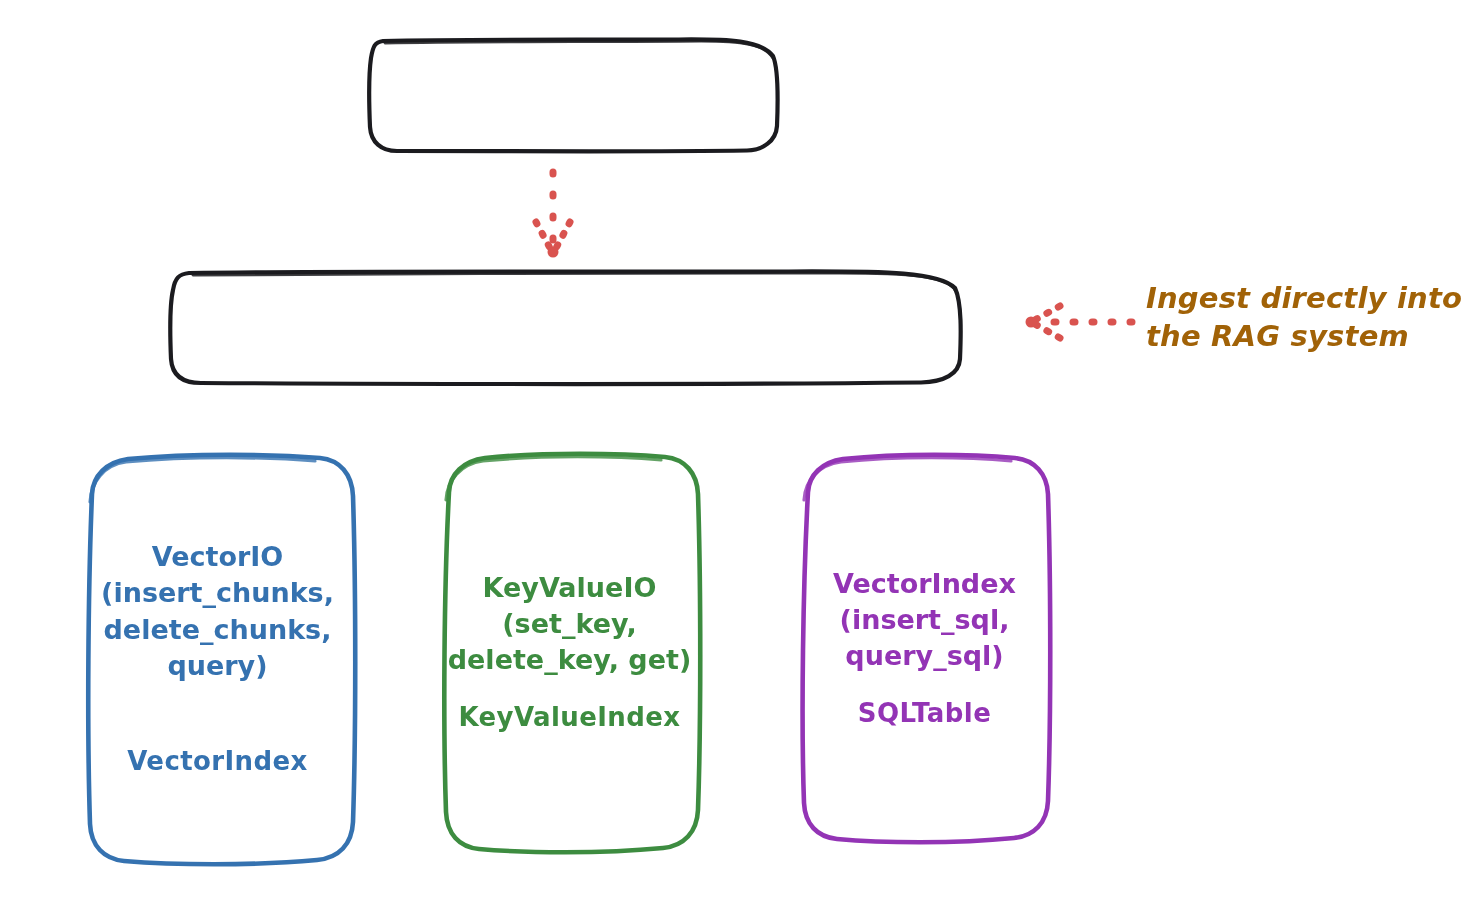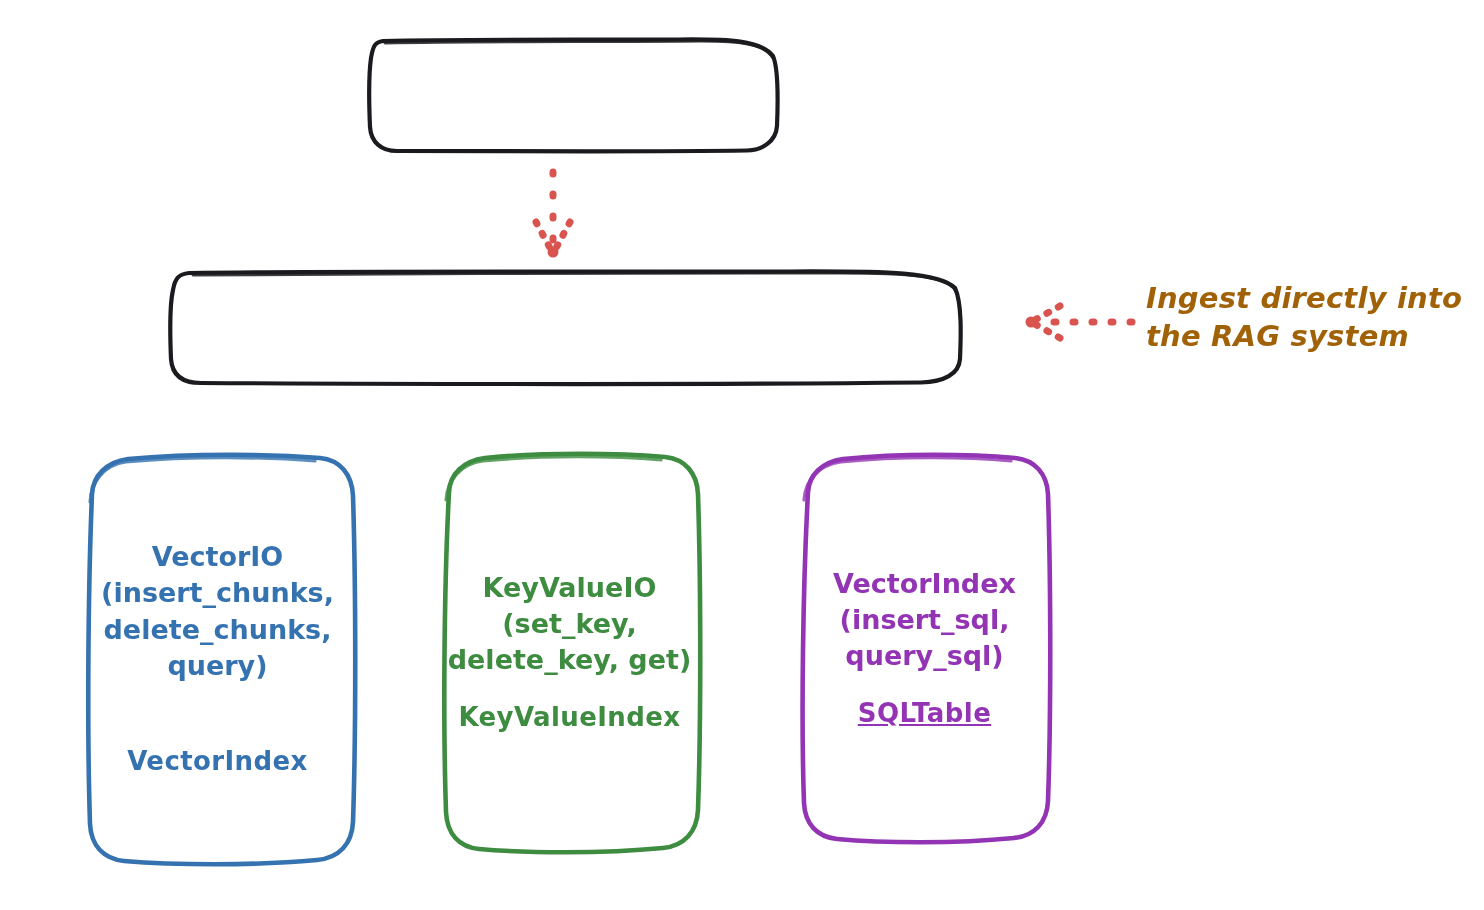--- a/index.html
+++ b/index.html
@@ -76,21 +76,21 @@
     margin-top: 34px;
     font-size: 26px;
     letter-spacing: 0.4px;
   }
   .node-vector     .provider-text { color: #3572b0; }
   .node-keyvalue   .provider-text { color: #3d8c40; }
   .node-relational .provider-text { color: #9334b5; }
 
   .node-vector     .provider-text.secondary { margin-top: 60px; }
   .node-keyvalue   .provider-text.secondary { margin-top: 22px; }
-  .node-relational .provider-text.secondary { margin-top: 22px; text-decoration: underline; }
+  .node-relational .provider-text.secondary { margin-top: 22px; }
 
   
   .sketch-border {
     position: absolute;
     left: -8px; top: -8px;
     width: calc(100% + 16px);
     height: calc(100% + 16px);
     z-index: 1;
     pointer-events: none;
     overflow: visible;

